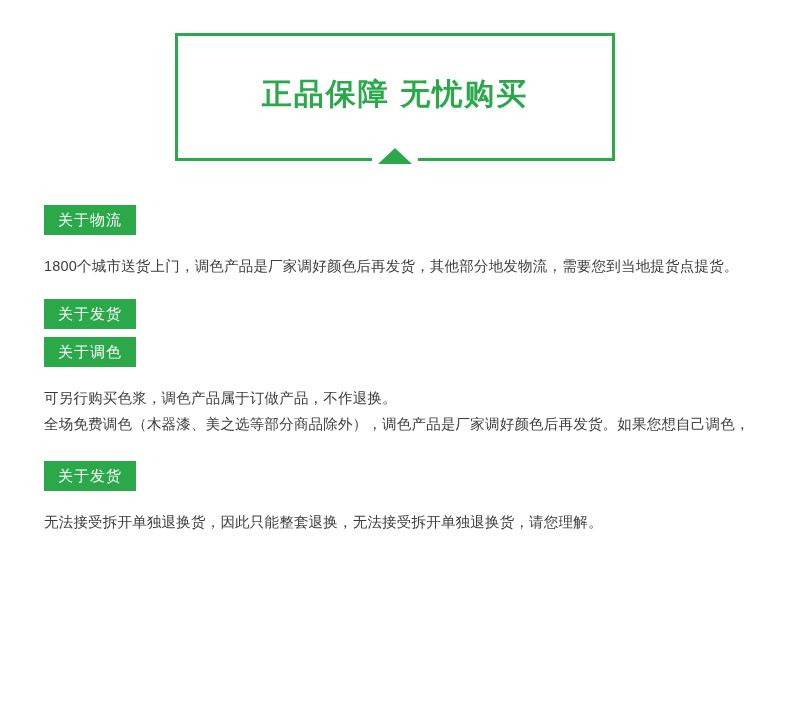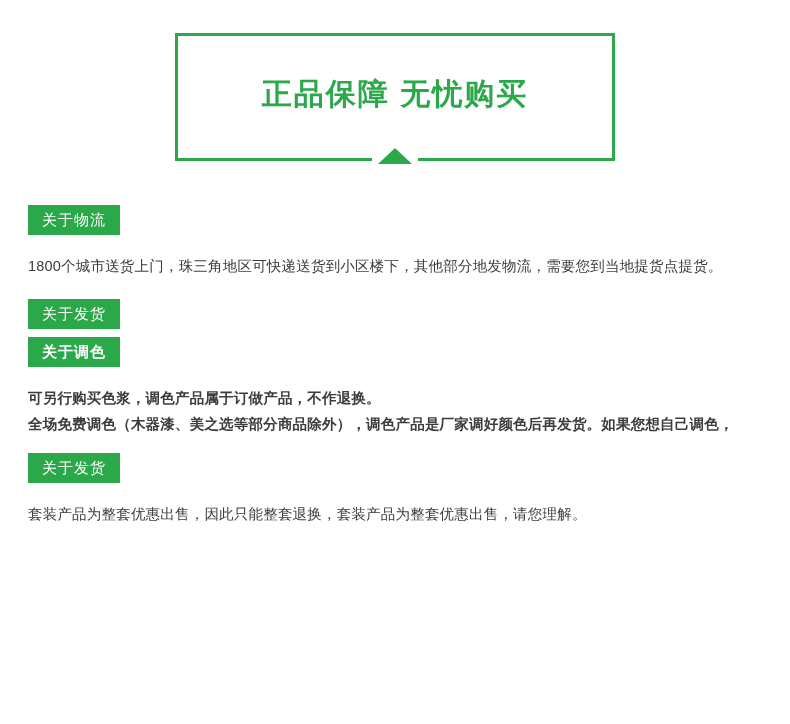--- a/index.html
+++ b/index.html
@@ -67,21 +67,21 @@
     width: 0;
     height: 0;
     border-left: 17px solid transparent;
     border-right: 17px solid transparent;
     border-bottom: 16px solid #2aa84a;
   }
 
   
   .sections {
     position: absolute;
-    left: 28px;
+    left: 44px;
     top: 205px;
     width: 734px;
   }
   .section {
     margin-bottom: 22px;
   }
   .section-tag {
     display: inline-block;
     background: #2aa84a;
     color: #ffffff;
@@ -95,57 +95,57 @@
     font-size: 14.5px;
     line-height: 26px;
     color: #3c3c3c;
     letter-spacing: 0.2px;
   }
   .section-body p {
     margin: 0;
   }
   .sec-logistics { margin-bottom: 20px; }
   .sec-shipping { margin-bottom: 8px; }
-  .sec-tinting  { margin-bottom: 16px; font-weight: bold; }
+  .sec-tinting  { margin-bottom: 24px; }
   .sec-return   { margin-bottom: 0; }
 </style>
 </head>
 <body>
 
 <div class="page">
 
   <div class="banner-wrap">
     <div class="banner-box">
       <div class="banner-title">正品保障 无忧购买</div>
     </div>
     <div class="banner-notch"></div>
   </div>
 
   <div class="sections">
 
     <div class="section sec-logistics">
       <span class="section-tag">关于物流</span>
       <div class="section-body">
-        <p>1800个城市送货上门，珠三角地区可快递送货到小区楼下，其他部分地发物流，需要您到当地提货点提货。</p>
+        <p>1800个城市送货上门，调色产品是厂家调好颜色后再发货，其他部分地发物流，需要您到当地提货点提货。</p>
       </div>
     </div>
 
     <div class="section sec-shipping">
       <span class="section-tag">关于发货</span>
     </div>
 
     <div class="section sec-tinting">
       <span class="section-tag">关于调色</span>
       <div class="section-body">
         <p>可另行购买色浆，调色产品属于订做产品，不作退换。</p>
         <p>全场免费调色（木器漆、美之选等部分商品除外），调色产品是厂家调好颜色后再发货。如果您想自己调色，</p>
       </div>
     </div>
 
     <div class="section sec-return">
       <span class="section-tag">关于发货</span>
       <div class="section-body">
-        <p>套装产品为整套优惠出售，因此只能整套退换，套装产品为整套优惠出售，请您理解。</p>
+        <p>无法接受拆开单独退换货，因此只能整套退换，无法接受拆开单独退换货，请您理解。</p>
       </div>
     </div>
 
   </div>
 </div>
 
 </body></html>

